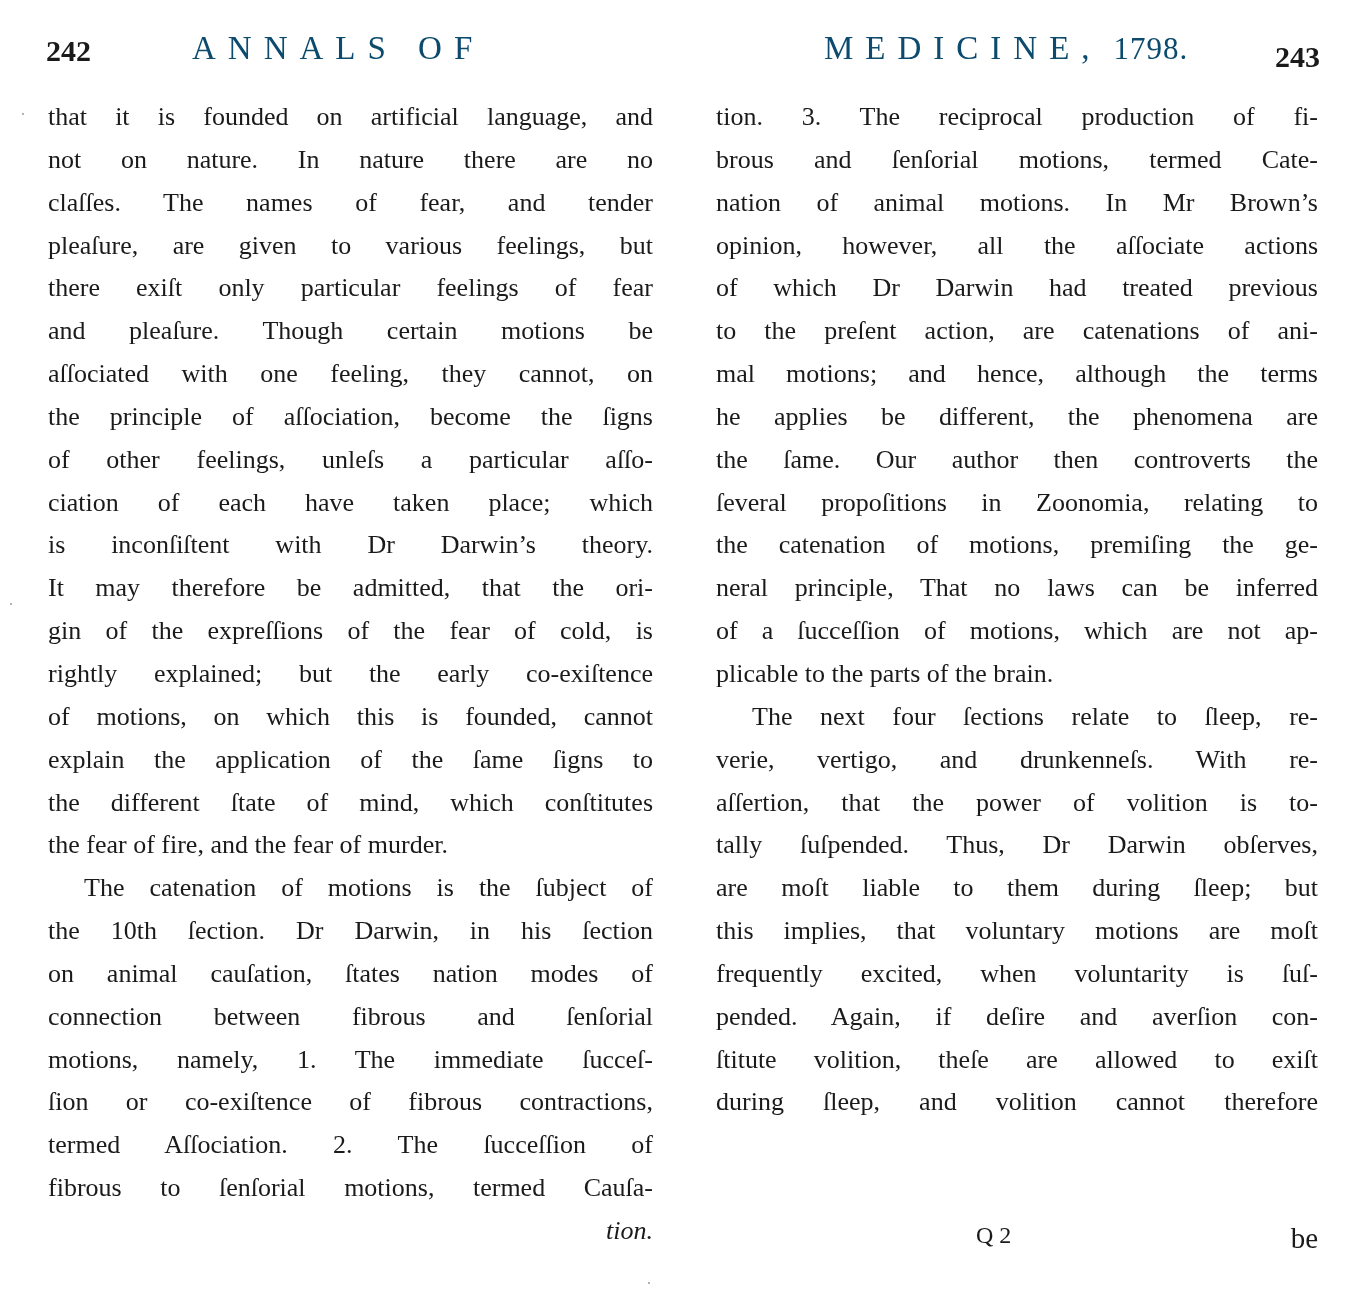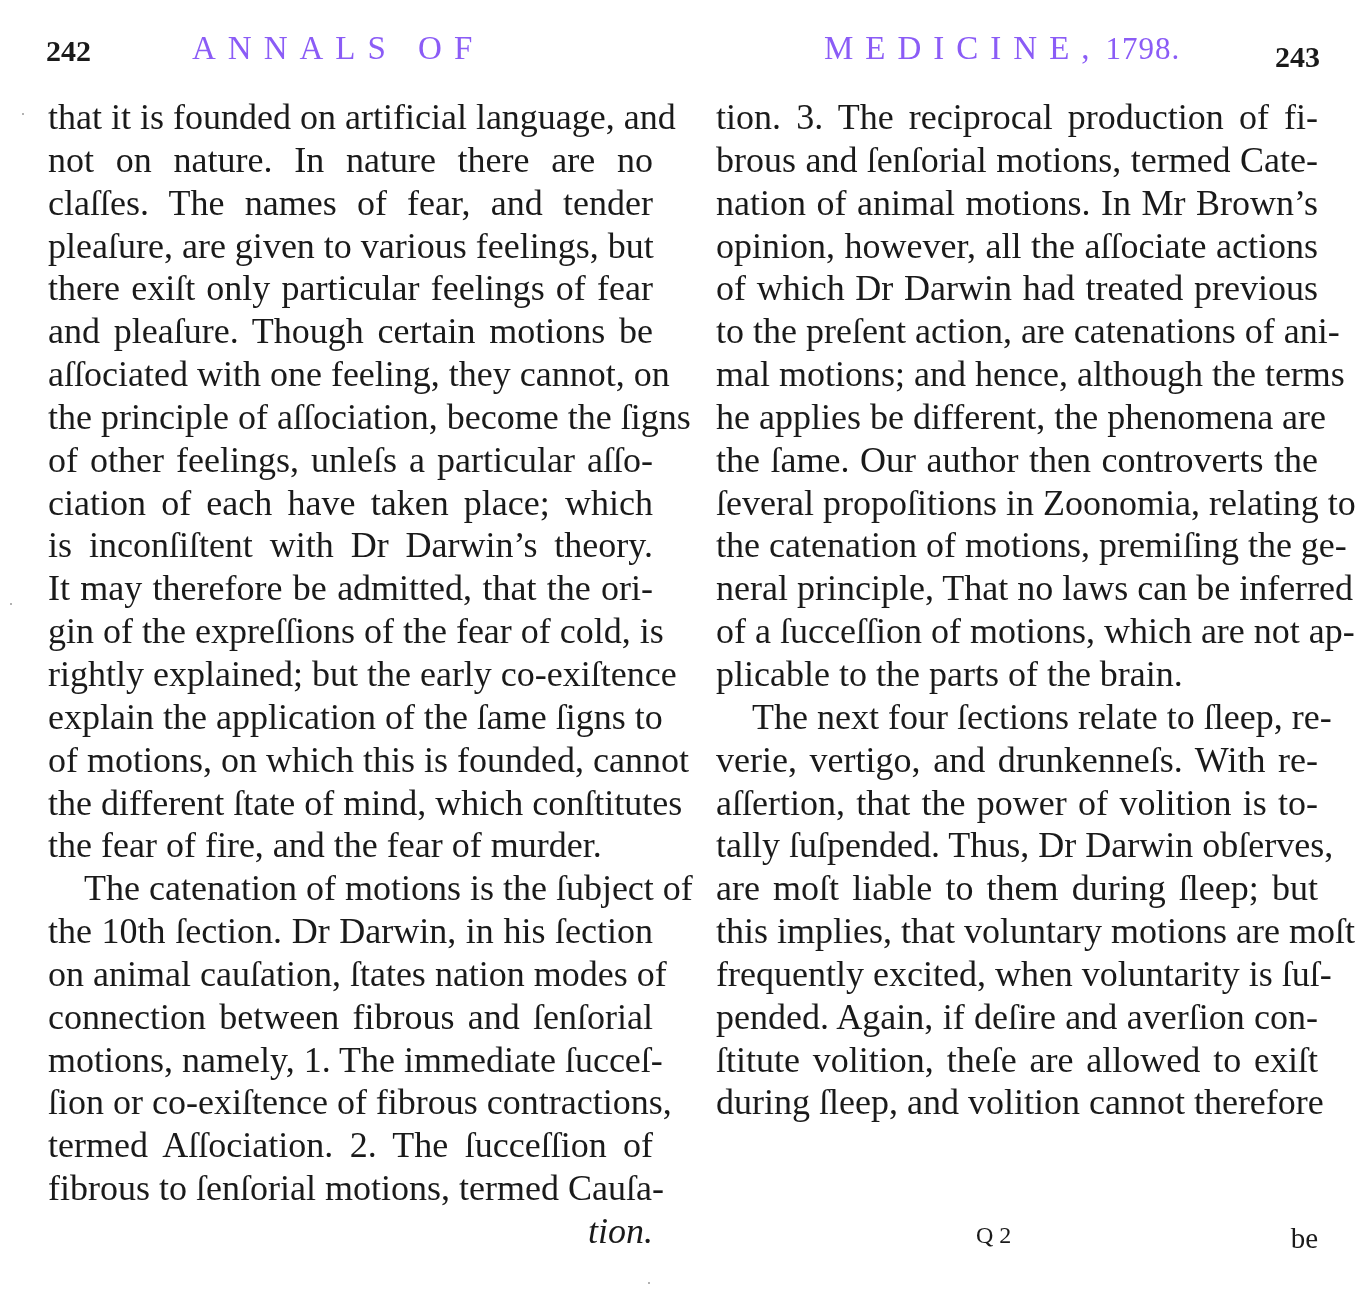--- a/index.html
+++ b/index.html
@@ -16,35 +16,35 @@
       position: absolute; top: 30px; left: 0; right: 0; height: 44px;
     }
     .folio {
       position: absolute; top: 4px; font-size: 30px; font-weight: bold;
       color: #1a1a1a; letter-spacing: 0px;
     }
     .folio-left { left: 46px; }
     .folio-right { right: 52px; top: 10px; }
     .head-title {
       position: absolute; top: 0; font-size: 33px; letter-spacing: 12px;
-      color: #8b5cf6;
+      color: #0c4a6e;
     }
     .head-left-title { left: 192px; }
     .head-right-title { left: 138px; }
-    .head-year { letter-spacing: 1px; margin-left: 4px; font-size: 31px; font-family: Liberation Serif, serif; }
+    .head-year { letter-spacing: 1px; margin-left: 12px; font-size: 31px; font-family: Liberation Serif, serif; }
 
     .column {
       position: absolute; top: 96px;
     }
     .page-left .column { left: 48px; width: 605px; }
     .page-right .column { left: 30px; width: 602px; }
 
     .line {
       display: block; height: 42.85px; line-height: 42.85px;
-      font-size: 36px;
+      font-size: 26px;
       text-align: justify; text-align-last: justify;
       white-space: nowrap; overflow: visible;
     }
     .line.last { text-align-last: left; }
     .line.indent { text-indent: 36px; }
     .line.right { text-align: left; text-align-last: right; font-style: italic; }
 
     .catchline {
       position: absolute; left: 30px; width: 602px; top: 1222px;
       height: 42px; font-size: 29px;
@@ -73,22 +73,22 @@
       <span class="line">there exiſt only particular feelings of fear</span>
       <span class="line">and pleaſure.  Though certain motions be</span>
       <span class="line">aſſociated with one feeling, they cannot, on</span>
       <span class="line">the principle of aſſociation, become the ſigns</span>
       <span class="line">of other feelings, unleſs a particular aſſo-</span>
       <span class="line">ciation of each have taken place; which</span>
       <span class="line">is inconſiſtent with Dr Darwin’s theory.</span>
       <span class="line">It may therefore be admitted, that the ori-</span>
       <span class="line">gin of the expreſſions of the fear of cold, is</span>
       <span class="line">rightly explained; but the early co-exiſtence</span>
+      <span class="line">of motions, on which this is founded, cannot</span>
       <span class="line">explain the application of the ſame ſigns to</span>
-      <span class="line">of motions, on which this is founded, cannot</span>
       <span class="line">the different ſtate of mind, which conſtitutes</span>
       <span class="line last">the fear of fire, and the fear of murder.</span>
       <span class="line indent">The catenation of motions is the ſubject of</span>
       <span class="line">the 10th ſection.  Dr Darwin, in his ſection</span>
       <span class="line">on animal cauſation, ſtates nation modes of</span>
       <span class="line">connection between fibrous and ſenſorial</span>
       <span class="line">motions, namely, 1. The immediate ſucceſ-</span>
       <span class="line">ſion or co-exiſtence of fibrous contractions,</span>
       <span class="line">termed Aſſociation.  2. The ſucceſſion of</span>
       <span class="line">fibrous to ſenſorial motions, termed Cauſa-</span>

